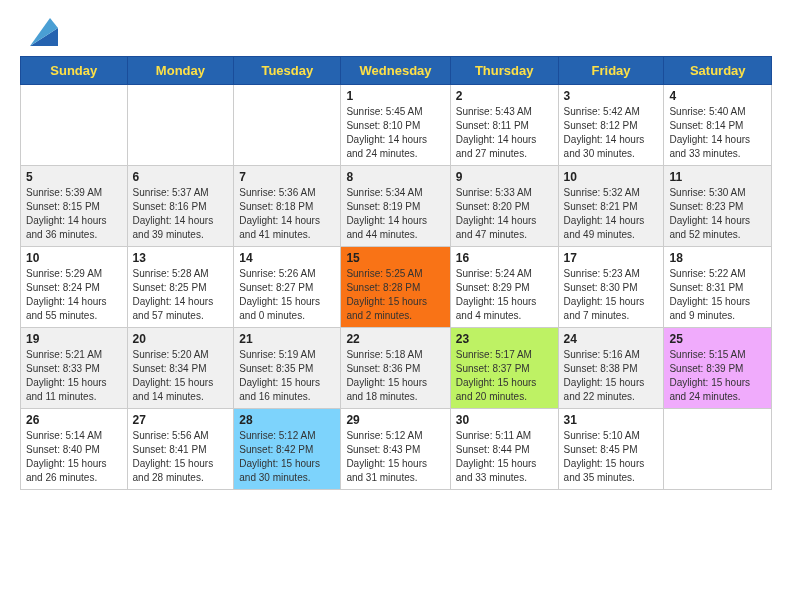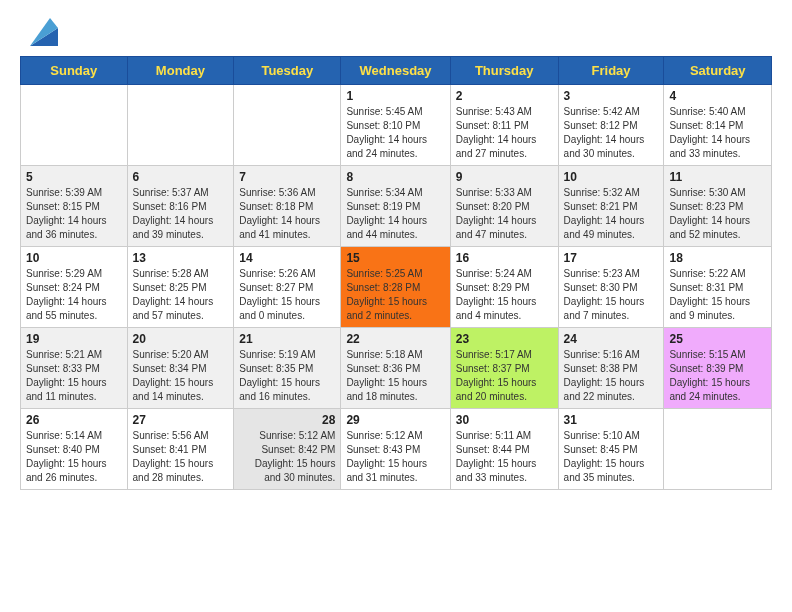--- a/index.html
+++ b/index.html
@@ -323,21 +323,21 @@
 Daylight: 15 hours
 and 26 minutes.</div>
             </td>
             <td style="background: rgb(255, 255, 255);">
               <div class="day-num">27</div>
               <div class="day-info" style="white-space: pre-line;">Sunrise: 5:56 AM
 Sunset: 8:41 PM
 Daylight: 15 hours
 and 28 minutes.</div>
             </td>
-            <td style="background: #e5e5e5; text-align: right;">
+            <td style="background: #7dd3fc;">
               <div class="day-num">28</div>
               <div class="day-info" style="white-space: pre-line;">Sunrise: 5:12 AM
 Sunset: 8:42 PM
 Daylight: 15 hours
 and 30 minutes.</div>
             </td>
             <td style="background: rgb(255, 255, 255); margin-left: 40px;">
               <div class="day-num">29</div>
               <div class="day-info" style="white-space: pre-line;">Sunrise: 5:12 AM
 Sunset: 8:43 PM

